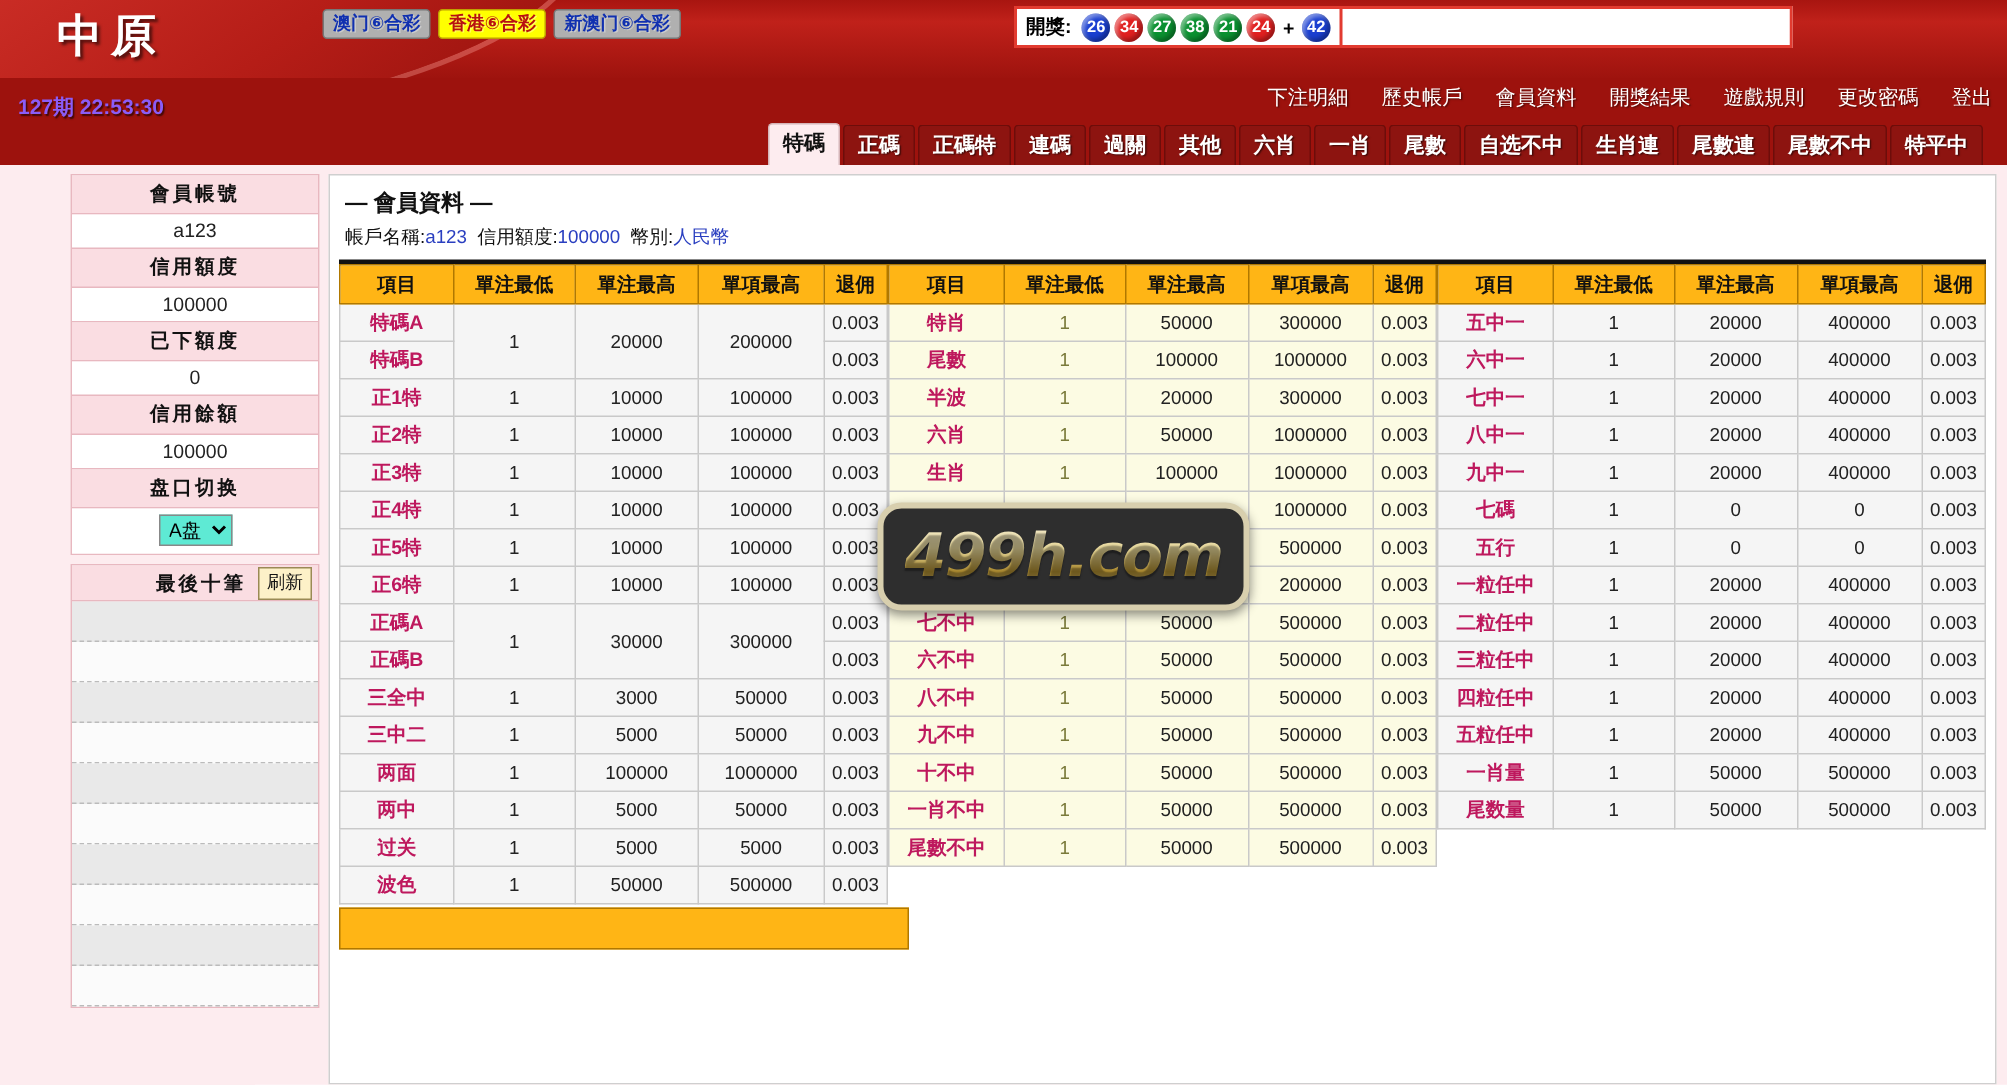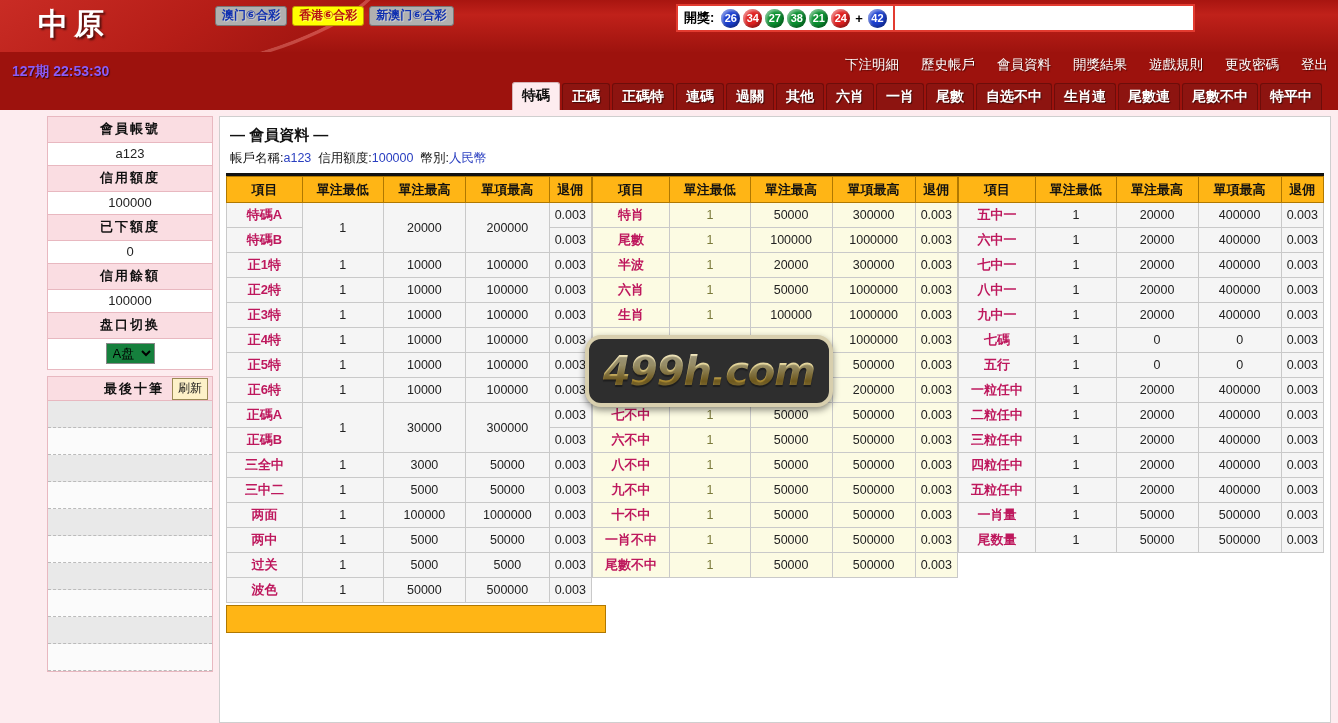--- a/index.html
+++ b/index.html
@@ -158,21 +158,21 @@
     background: #fadde2;
     font-weight: bold;
     letter-spacing: 2px;
   }
   .acct-row.val { background: #fff; color: #222; }
   .acct-row.last { border-bottom: none; }
   .sel-wrap { background:#fff; padding: 4px 0 5px 0; text-align:center; border-bottom:none; }
   select.panel-select {
     font-family: "Liberation Sans", sans-serif;
     font-size: 13px; padding: 1px 2px;
-    border: 1px solid #888; background:#15803d;
+    border: 1px solid #888; background:#5eead4;
   }
 
   #recent-panel { border:1px solid #e8b8c0; background:#fff; }
   #recent-head {
     background: #fadde2;
     border-bottom: 1px solid #e8b8c0;
     height: 24px;
     display: flex; align-items: center; justify-content: flex-end;
     padding-right: 4px; gap: 8px;
   }

